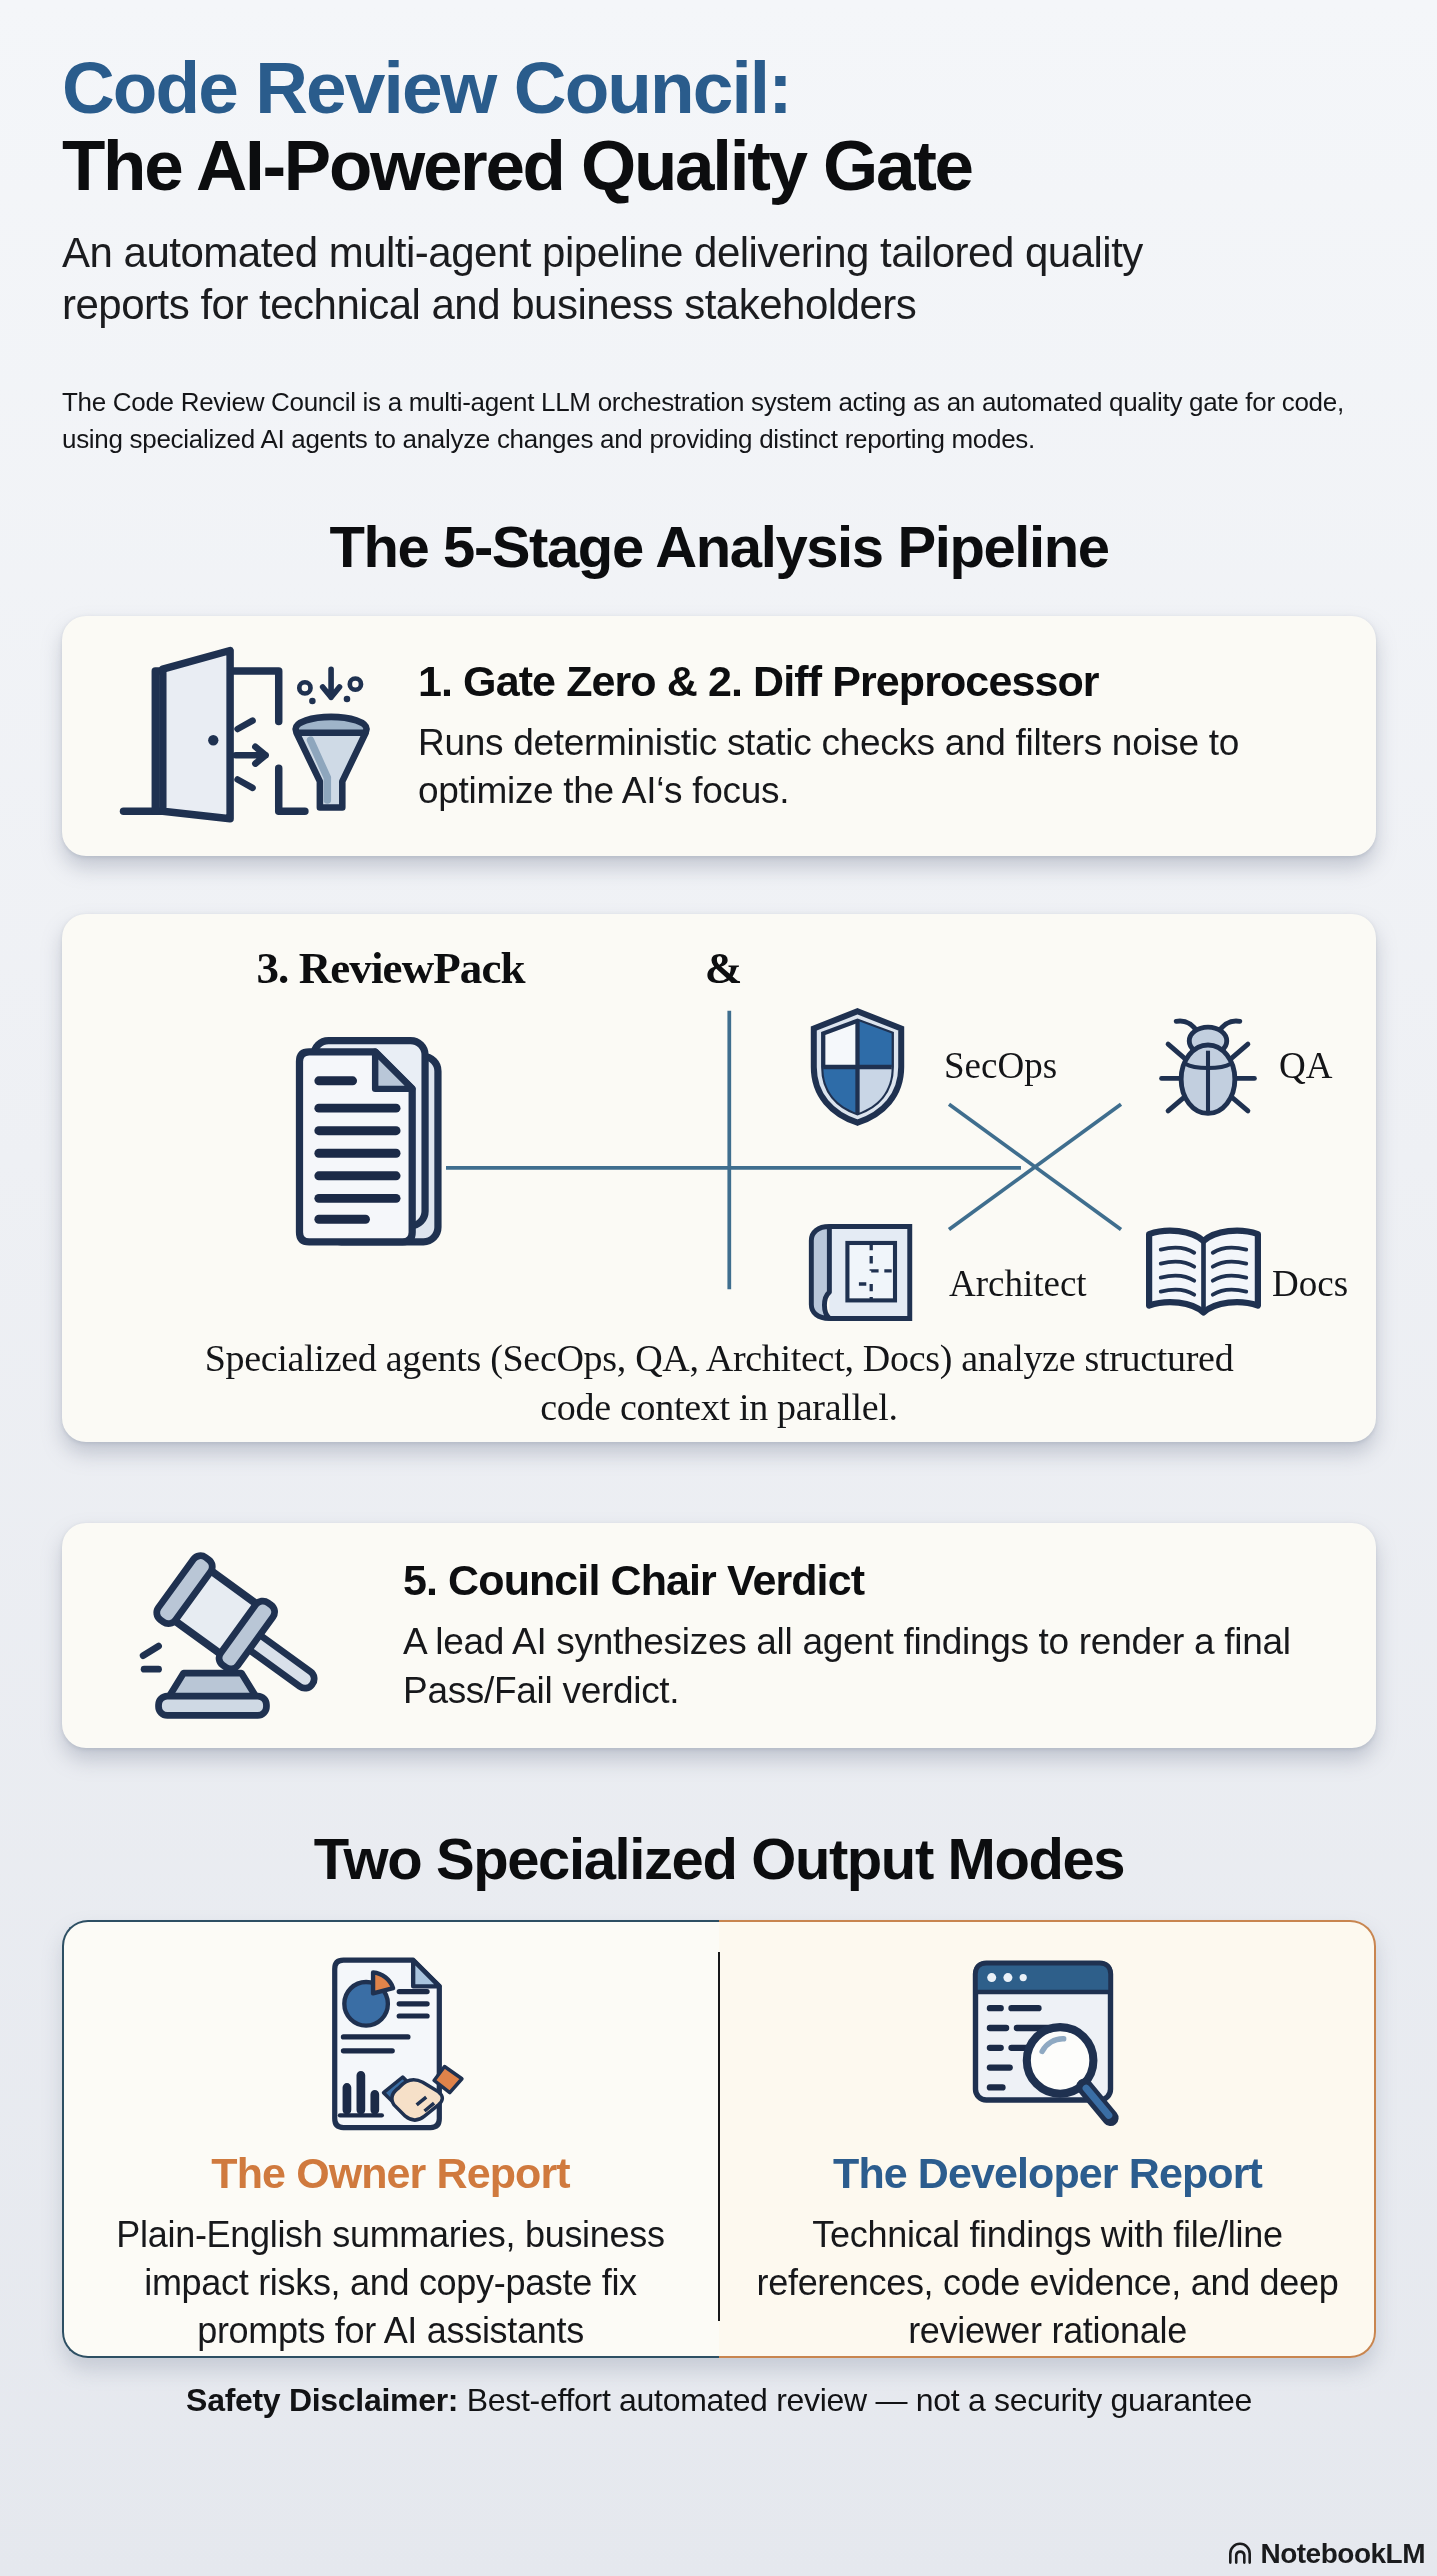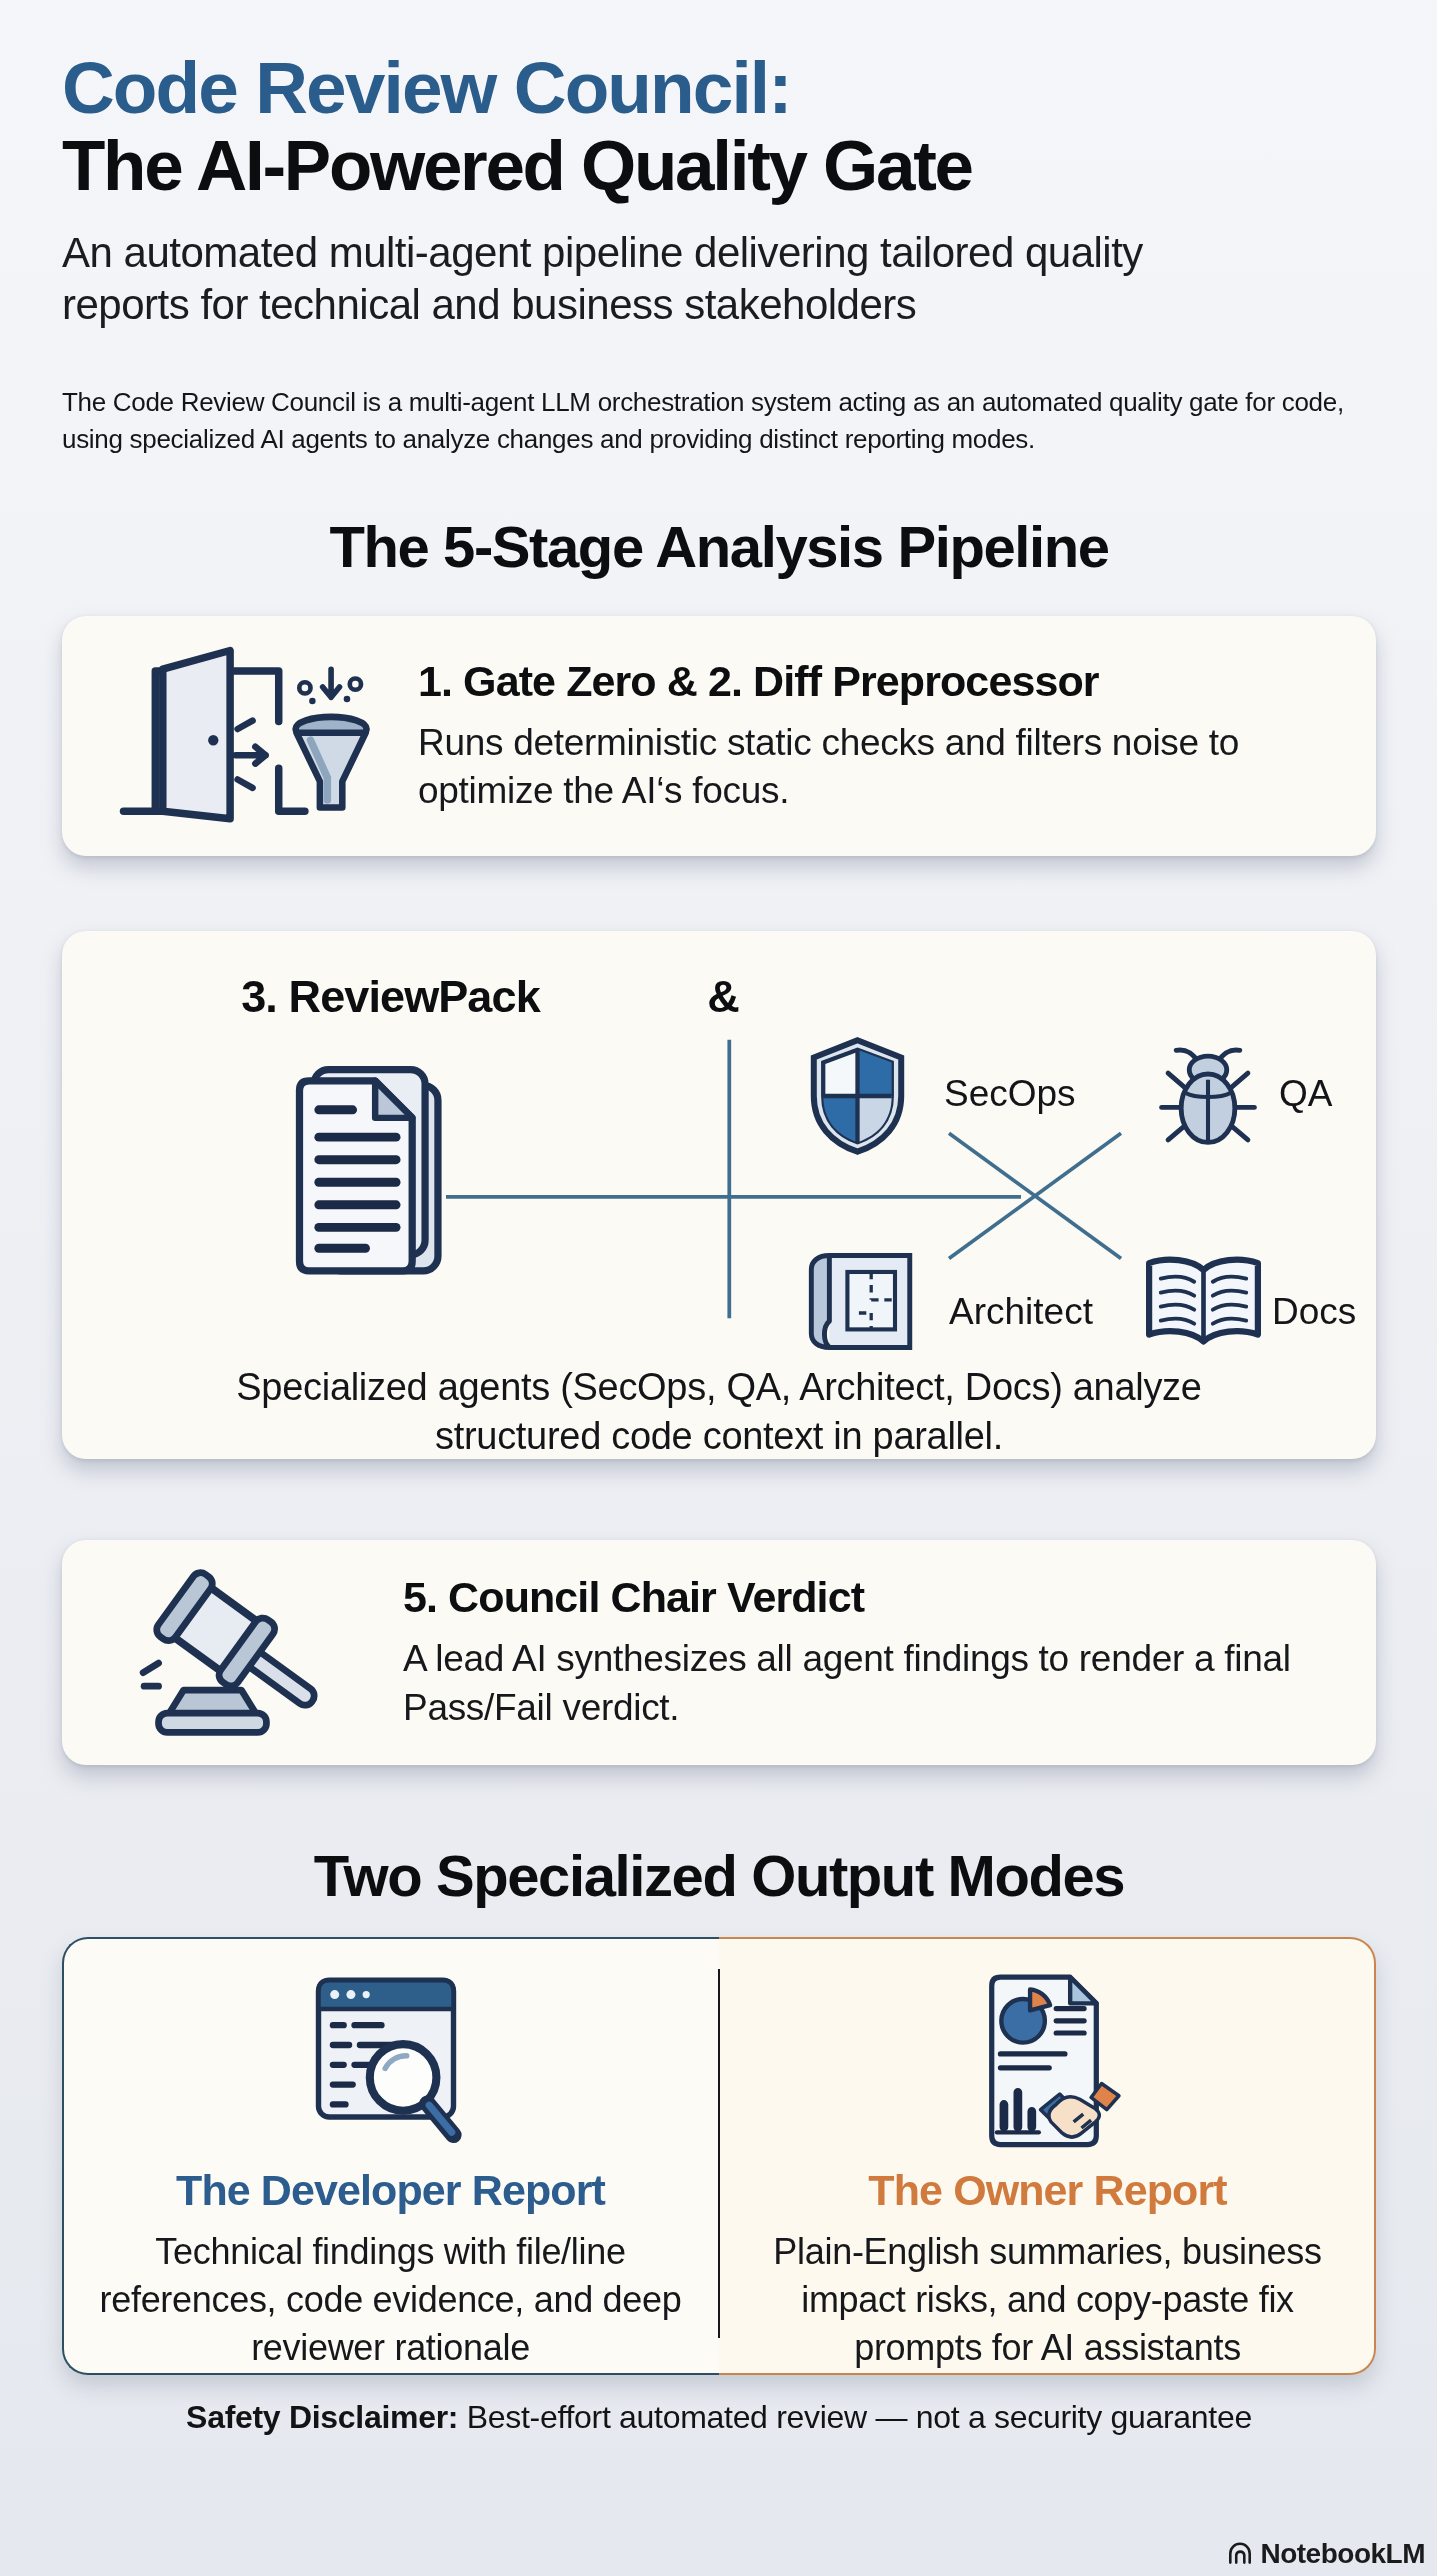--- a/index.html
+++ b/index.html
@@ -51,21 +51,21 @@
   .card3 { margin-top: 81px; height: 225px; }
   .stage-icon-box { flex: 0 0 296px; display:flex; align-items:center; justify-content:center; }
   .card3 .stage-icon-box { flex: 0 0 281px; }
   .stage-text { flex: 1; }
   .stage-title { font-size: 43px; font-weight: 800; letter-spacing: -0.9px; color:#0d0e10; }
   .stage-desc { margin-top: 13px; font-size: 37px; line-height: 1.3; color:#17181b; letter-spacing: -0.3px; }
   .card1 .stage-desc { max-width: 936px; }
   .card3 .stage-desc { max-width: 955px; }
 
   
-  .card2 { margin-top: 75px; height: 528px; padding-top: 40px; }
+  .card2 { margin-top: 58px; height: 528px; padding-top: 28px; font-family: Liberation Serif, serif; }
   .stage34-titles { position: relative; height: 52px; }
   .stage34-titles span {
     position:absolute; transform: translateX(-50%);
     font-size: 45px; font-weight: 800; letter-spacing: -0.9px; white-space: nowrap; color:#0d0e10;
   }
   .t-left  { left: 25%; }
   .t-amp   { left: 50.3%; }
   .t-right { left: 77%; }
   .diagram { position: relative; height: 316px; margin-top: 13px; }
   .diagram svg.lines { position:absolute; left:0; top:0; width:1314px; height:316px; }
@@ -291,45 +291,20 @@
   </div>
 
   <div class="section-heading outputs">Two Specialized Output Modes</div>
 
   <div class="out-card">
     <div class="out-half left"></div>
     <div class="out-half right"></div>
     <div class="out-divider"></div>
 
     <div class="out-cols">
-
-      <div class="out-col">
-        <div class="out-icon-box">
-          <svg width="167" height="180" viewBox="0 0 180 200" style="overflow:visible">
-            <rect x="10" y="8" width="150" height="152" rx="12" fill="#eef1f6" stroke="#1f3150" stroke-width="6"></rect>
-            <path d="M22 8 H148 Q160 8 160 20 V40 H10 V20 Q10 8 22 8 Z" fill="#2e5f8a" stroke="#1f3150" stroke-width="5"></path>
-            <circle cx="28" cy="24" r="5" fill="#eaf1f8"></circle>
-              <circle cx="46" cy="24" r="5" fill="#eaf1f8"></circle>
-              <circle cx="63" cy="24" r="4" fill="#eaf1f8"></circle>
-            <g stroke="#1b2a47" stroke-width="7" stroke-linecap="round">
-              <path d="M26 58 h12 M50 58 h30"></path>
-              <path d="M26 80 h18 M56 80 h52"></path>
-              <path d="M26 102 h12 M50 102 h26"></path>
-              <path d="M26 124 h22"></path>
-              <path d="M26 146 h14"></path>
-            </g>
-            <circle cx="104" cy="116" r="37" fill="#fdfdfb" stroke="#1f3150" stroke-width="9"></circle>
-            <path d="M84 106 a26 26 0 0 1 24 -14" fill="none" stroke="#8fa9c2" stroke-width="6" stroke-linecap="round"></path>
-            <line x1="131" y1="145" x2="160" y2="180" stroke="#1f3150" stroke-width="18" stroke-linecap="round"></line>
-            <line x1="133" y1="147" x2="158" y2="177" stroke="#3a6ea5" stroke-width="8" stroke-linecap="round"></line>
-          </svg>
-        </div>
-        <div class="out-title dev">The Developer Report</div>
-        <div class="out-desc">Technical findings with file/line references, code evidence, and deep reviewer rationale</div>
-      </div>
 
       <div class="out-col">
         <div class="out-icon-box">
           <svg width="161" height="183" viewBox="0 0 180 210" style="overflow:visible">
             <path d="M36 6 H116 L146 36 V188 Q146 198 136 198 H36 Q26 198 26 188 V16 Q26 6 36 6 Z" fill="#f4f7fa" stroke="#1f3150" stroke-width="6" stroke-linejoin="round"></path>
             <path d="M116 6 L146 36 H116 Z" fill="#a9c4dd" stroke="#1f3150" stroke-width="5" stroke-linejoin="round"></path>
             <circle cx="62" cy="56" r="25" fill="#3a6ea5" stroke="#1f3150" stroke-width="5"></circle>
             <path d="M70 44 L70 20 A27 27 0 0 1 93 38 Z" fill="#e0834a" stroke="#1f3150" stroke-width="5" stroke-linejoin="round"></path>
             <g stroke="#1b2a47" stroke-width="6" stroke-linecap="round">
               <path d="M100 42 h32 M100 56 h32 M100 70 h32"></path>
@@ -343,20 +318,45 @@
               <path d="M82 158 L104 140 L118 154 L96 172 Z" fill="#3a6ea5"></path>
               <path d="M172 142 L152 128 L140 144 L158 158 Z" fill="#e0834a"></path>
               <path d="M100 152 q12 -14 27 -6 l18 11 q9 7 0 15 l-16 13 q-11 9 -22 0 l-13 -13 q-7 -11 6 -20 Z" fill="#f6e0c8"></path>
               <path d="M120 172 l11 -9 M129 179 l11 -9" fill="none"></path>
             </g>
           </svg>
         </div>
         <div class="out-title owner">The Owner Report</div>
         <div class="out-desc">Plain-English summaries, business impact risks, and copy-paste fix prompts for AI assistants</div>
       </div>
+
+      <div class="out-col">
+        <div class="out-icon-box">
+          <svg width="167" height="180" viewBox="0 0 180 200" style="overflow:visible">
+            <rect x="10" y="8" width="150" height="152" rx="12" fill="#eef1f6" stroke="#1f3150" stroke-width="6"></rect>
+            <path d="M22 8 H148 Q160 8 160 20 V40 H10 V20 Q10 8 22 8 Z" fill="#2e5f8a" stroke="#1f3150" stroke-width="5"></path>
+            <circle cx="28" cy="24" r="5" fill="#eaf1f8"></circle>
+              <circle cx="46" cy="24" r="5" fill="#eaf1f8"></circle>
+              <circle cx="63" cy="24" r="4" fill="#eaf1f8"></circle>
+            <g stroke="#1b2a47" stroke-width="7" stroke-linecap="round">
+              <path d="M26 58 h12 M50 58 h30"></path>
+              <path d="M26 80 h18 M56 80 h52"></path>
+              <path d="M26 102 h12 M50 102 h26"></path>
+              <path d="M26 124 h22"></path>
+              <path d="M26 146 h14"></path>
+            </g>
+            <circle cx="104" cy="116" r="37" fill="#fdfdfb" stroke="#1f3150" stroke-width="9"></circle>
+            <path d="M84 106 a26 26 0 0 1 24 -14" fill="none" stroke="#8fa9c2" stroke-width="6" stroke-linecap="round"></path>
+            <line x1="131" y1="145" x2="160" y2="180" stroke="#1f3150" stroke-width="18" stroke-linecap="round"></line>
+            <line x1="133" y1="147" x2="158" y2="177" stroke="#3a6ea5" stroke-width="8" stroke-linecap="round"></line>
+          </svg>
+        </div>
+        <div class="out-title dev">The Developer Report</div>
+        <div class="out-desc">Technical findings with file/line references, code evidence, and deep reviewer rationale</div>
+      </div>
     </div>
   </div>
 
   <div class="disclaimer">
     <b>Safety Disclaimer:</b><span> Best-effort automated review — not a security guarantee</span>
   </div>
 
   <div class="watermark">
     <span style="display:inline-flex">
       <svg width="28" height="28" viewBox="0 0 26 26">

